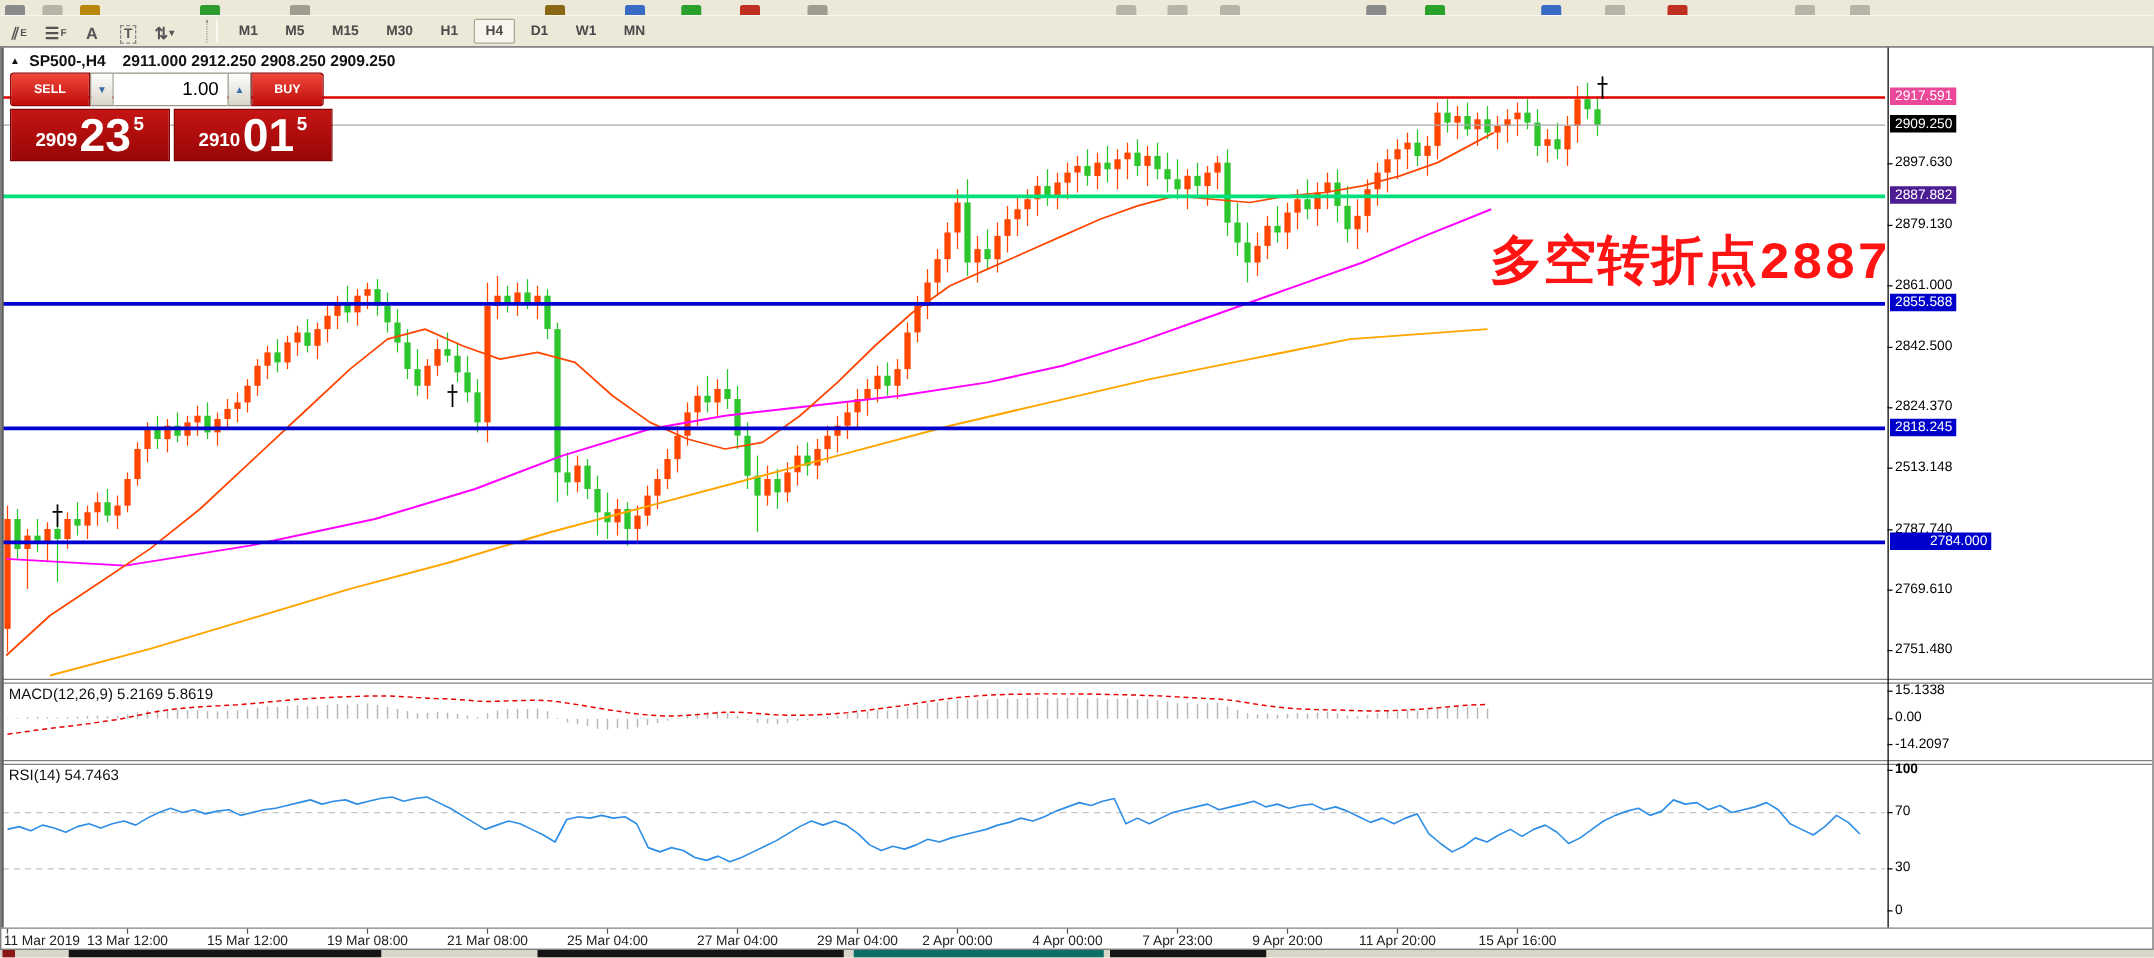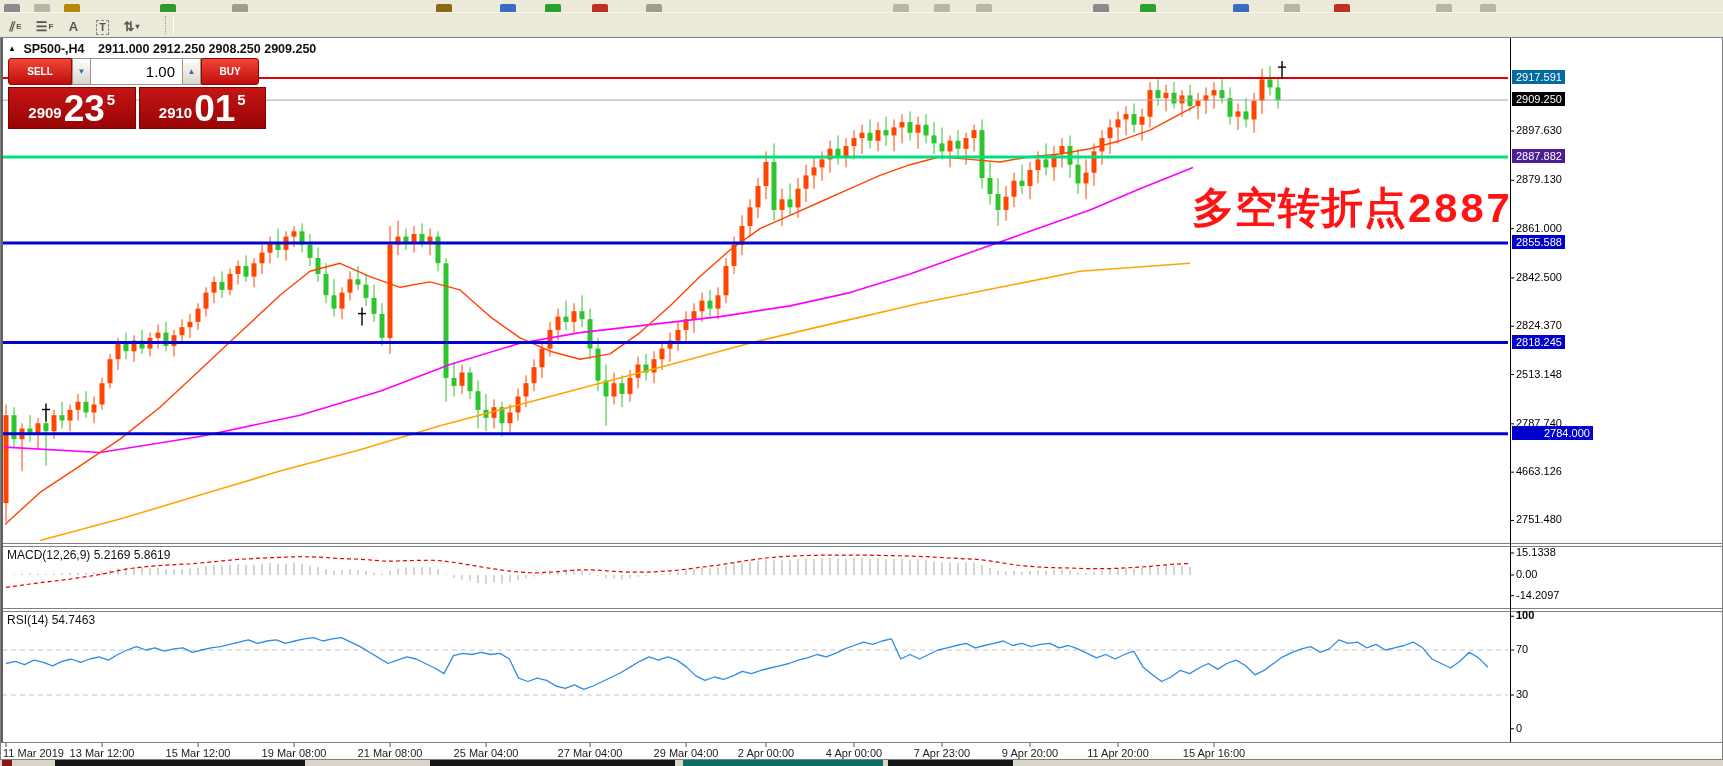--- a/index.html
+++ b/index.html
@@ -94,20 +94,31 @@
       </span>
       <span class="ticon boxed">
         <span class="g">T</span>
       </span>
       <span class="ticon">
         <span class="g">⇅</span>
         <span class="sub">▾</span>
       </span>
     </span>
   <span class="grip"></span>
+  <span id="tfButtons" style="display:flex;">
+      <span class="tfbtn">M1</span>
+      <span class="tfbtn">M5</span>
+      <span class="tfbtn">M15</span>
+      <span class="tfbtn">M30</span>
+      <span class="tfbtn">H1</span>
+      <span class="tfbtn active">H4</span>
+      <span class="tfbtn">D1</span>
+      <span class="tfbtn">W1</span>
+      <span class="tfbtn">MN</span>
+    </span>
 </div>
 
 <div id="chartWindow"></div>
 <svg id="chartSvg" width="1723" height="766">
     <g>
       <line x1="6" y1="404.5" x2="6" y2="521.7" stroke="#ff4500" stroke-width="1"></line>
       <rect x="3.5" y="415.2" width="5" height="87.9" fill="#ff4500"></rect>
       <line x1="14" y1="407.2" x2="14" y2="447.1" stroke="#2dc52d" stroke-width="1"></line>
       <rect x="11.5" y="415.2" width="5" height="24.0" fill="#2dc52d"></rect>
       <line x1="22" y1="423.2" x2="22" y2="471.1" stroke="#ff4500" stroke-width="1"></line>
@@ -675,23 +686,23 @@
 <div id="rsiLabel" class="pnl-label">RSI(14) 54.7463</div>
 
 <div id="axisLabels">
     <div class="axlab" style="left: 1516px; top: 124.047px;">2897.630</div>
     <div class="axlab" style="left: 1516px; top: 173.341px;">2879.130</div>
     <div class="axlab" style="left: 1516px; top: 221.649px;">2861.000</div>
     <div class="axlab" style="left: 1516px; top: 270.943px;">2842.500</div>
     <div class="axlab" style="left: 1516px; top: 319.251px;">2824.370</div>
     <div class="axlab" style="left: 1516px; top: 367.559px;">2513.148</div>
     <div class="axlab" style="left: 1516px; top: 416.853px;">2787.740</div>
-    <div class="axlab" style="left: 1516px; top: 465.161px;">4663.126</div>
+    <div class="axlab" style="left: 1516px; top: 465.161px;">2769.610</div>
     <div class="axlab" style="left: 1516px; top: 513.469px;">2751.480</div>
-    <div class="axbadge" style="left: 1512px; top: 69.8604px; background: #0369a1; color: rgb(255, 255, 255);">2917.591</div>
+    <div class="axbadge" style="left: 1512px; top: 69.8604px; background: #ec4899; color: rgb(255, 255, 255);">2917.591</div>
     <div class="axbadge" style="left: 1512px; top: 92.0853px; background: rgb(0, 0, 0); color: rgb(255, 255, 255);">2909.250</div>
     <div class="axbadge" style="left: 1512px; top: 149.021px; background: #4c1d95; color: rgb(255, 255, 255);">2887.882</div>
     <div class="axbadge" style="left: 1512px; top: 235.07px; background: rgb(0, 0, 204); color: rgb(255, 255, 255);">2855.588</div>
     <div class="axbadge" style="left: 1512px; top: 334.571px; background: rgb(0, 0, 204); color: rgb(255, 255, 255);">2818.245</div>
     <div class="axbadge" style="left: 1512px; top: 425.818px; background: rgb(0, 0, 204); color: rgb(255, 255, 255); padding-left: 32px;">2784.000</div>
     <div class="axlab" style="left: 1516px; top: 545.988px;">15.1338</div>
     <div class="axlab" style="left: 1516px; top: 568px;">0.00</div>
     <div class="axlab" style="left: 1516px; top: 588.668px;">-14.2097</div>
     <div class="axlab" style="left: 1516px; top: 609.25px; font-weight: bold;">100</div>
     <div class="axlab" style="left: 1516px; top: 643px;">70</div>

